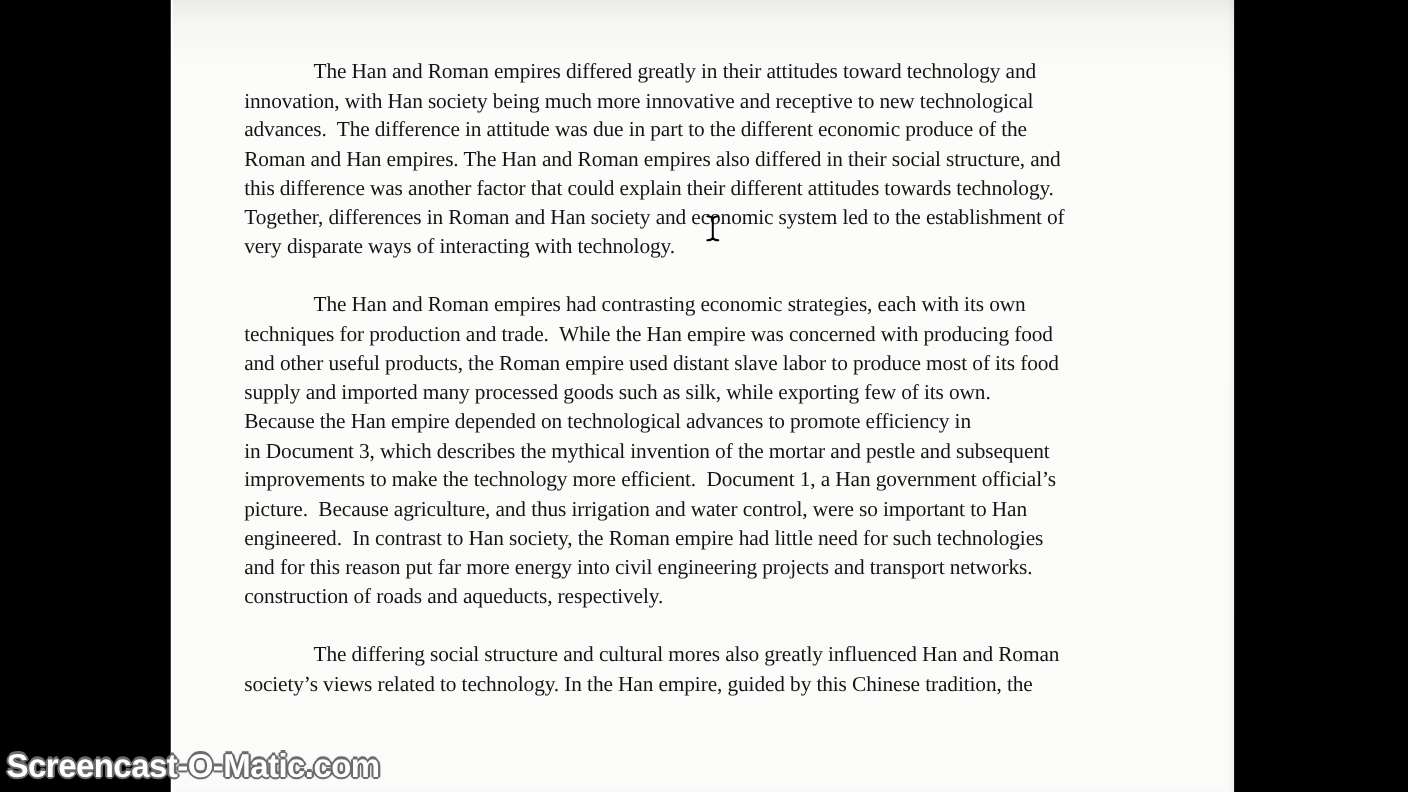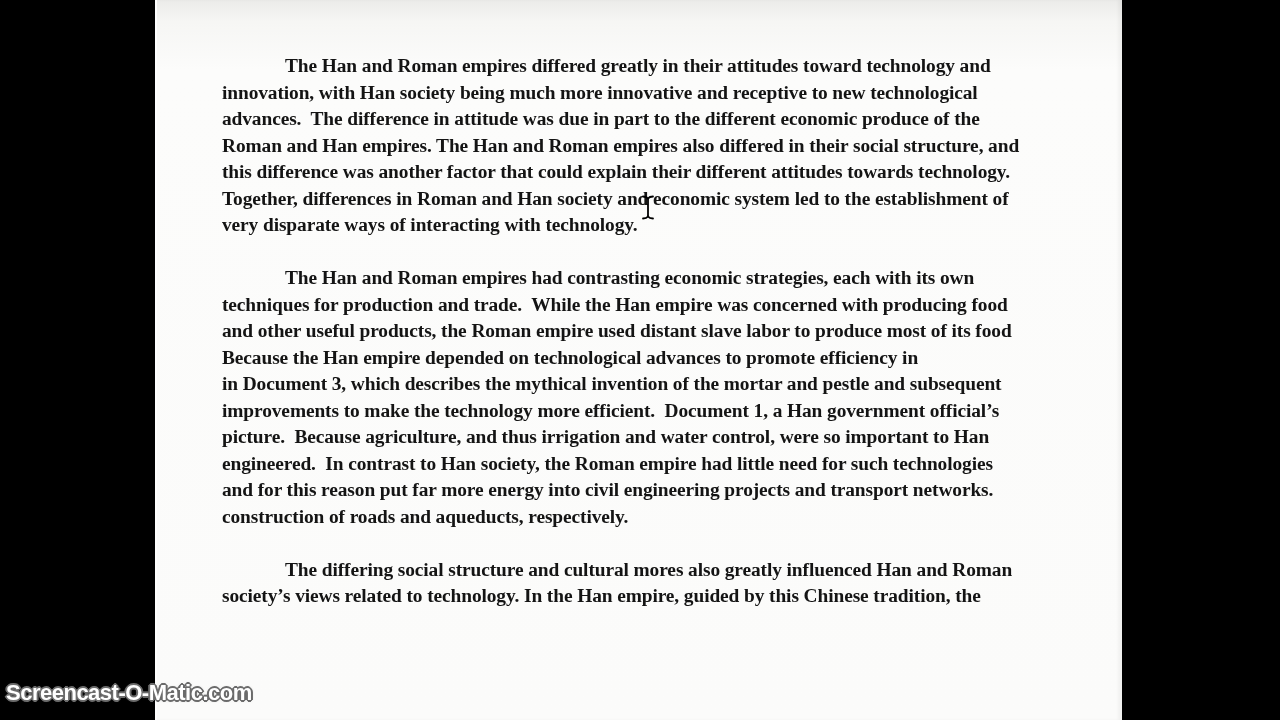--- a/index.html
+++ b/index.html
@@ -29,21 +29,20 @@
   .page {
     position: absolute;
     left: 155px;
     top: 0;
     width: 967px;
     height: 720px;
     background: linear-gradient(180deg, #ebebe9 0px, #f6f6f4 22px, #fcfcfb 70px, #fbfbfa 100%);
     border-right: 1px solid #9a9a9a;
     box-shadow: inset 2px 0 0 #ffffff, inset -4px 0 3px rgba(0,0,0,0.04);
     z-index: 1;
-    font-weight: bold;
   }
   .essay {
     position: absolute;
     left: 67px;
     top: 53px;
     width: 832px;
     font-size: 19.4px;
     line-height: 26.5px;
     color: #141414;
     letter-spacing: -0.1px;
@@ -63,21 +62,21 @@
     z-index: 4;
     pointer-events: none;
   }
   .watermark {
     position: absolute;
     left: 6px;
     top: 680px;
     z-index: 5;
     font-family: "Liberation Sans", "DejaVu Sans", sans-serif;
     font-weight: bold;
-    font-size: 22px;
+    font-size: 30px;
     letter-spacing: -0.5px;
     color: #ffffff;
     text-shadow:
       -2px 0 0 #6b6b6b, 2px 0 0 #6b6b6b,
       0 -2px 0 #6b6b6b, 0 2px 0 #6b6b6b,
       -1px -1px 0 #6b6b6b, 1px -1px 0 #6b6b6b,
       -1px 1px 0 #6b6b6b, 1px 1px 0 #6b6b6b,
       0 0 3px rgba(90,90,90,0.8);
     white-space: nowrap;
   }
@@ -95,20 +94,21 @@
           <div class="line">advances.  The difference in attitude was due in part to the different economic produce of the</div>
           <div class="line">Roman and Han empires. The Han and Roman empires also differed in their social structure, and</div>
           <div class="line">this difference was another factor that could explain their different attitudes towards technology.</div>
           <div class="line">Together, differences in Roman and Han society and economic system led to the establishment of</div>
           <div class="line">very disparate ways of interacting with technology.</div>
         </div>
         <div class="para">
           <div class="line">The Han and Roman empires had contrasting economic strategies, each with its own</div>
           <div class="line">techniques for production and trade.  While the Han empire was concerned with producing food</div>
           <div class="line">and other useful products, the Roman empire used distant slave labor to produce most of its food</div>
+          <div class="line">supply and imported many processed goods such as silk, while exporting few of its own.</div>
           <div class="line">Because the Han empire depended on technological advances to promote efficiency in</div>
           <div class="line">in Document 3, which describes the mythical invention of the mortar and pestle and subsequent</div>
           <div class="line">improvements to make the technology more efficient.  Document 1, a Han government official’s</div>
           <div class="line">picture.  Because agriculture, and thus irrigation and water control, were so important to Han</div>
           <div class="line">engineered.  In contrast to Han society, the Roman empire had little need for such technologies</div>
           <div class="line">and for this reason put far more energy into civil engineering projects and transport networks.</div>
           <div class="line">construction of roads and aqueducts, respectively.</div>
         </div>
         <div class="para">
           <div class="line">The differing social structure and cultural mores also greatly influenced Han and Roman</div>

